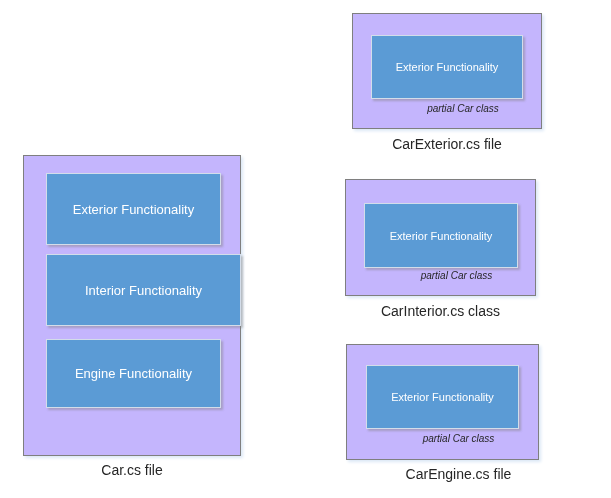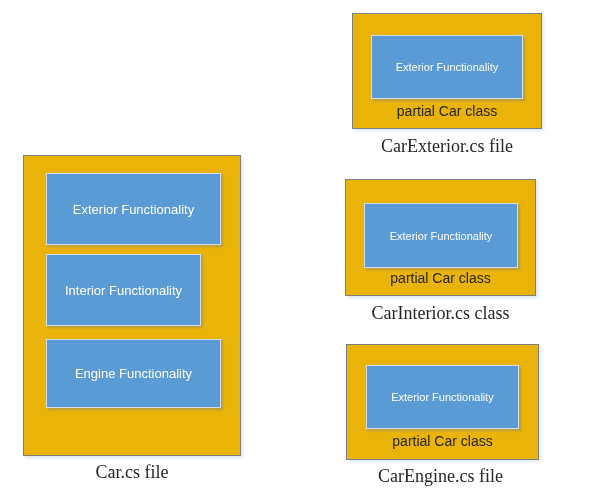--- a/index.html
+++ b/index.html
@@ -18,65 +18,65 @@
     position: relative;
     width: 611px;
     height: 498px;
     background: #ffffff;
     overflow: hidden;
   }
 
   .group {
     position: absolute;
     border: 1px solid var(--outer-border);
-    background: #eab308;
+    background: #c4b5fd;
     box-shadow: 2px 2px 3px var(--outer-shadow);
   }
 
   .block {
     position: absolute;
     background: var(--box-fill);
     border: 1px solid var(--box-border);
     box-shadow: 2px 2px 2px rgba(128,128,128,0.45);
     color: var(--text-light);
     display: flex;
     align-items: center;
     justify-content: center;
     text-align: center;
   }
   .block.lg { font-size: 13px; }
   .block.sm { font-size: 11px; }
 
   .class-label {
     position: absolute;
-    left: 0;
+    left: 16px;
     width: 100%;
     text-align: center;
     color: var(--text-dark);
-    font-size: 14px;
+    font-size: 10px;
+    font-style: italic;
   }
 
   .file-label {
     position: absolute;
     text-align: center;
     color: var(--text-dark);
-    font-size: 18px;
-    font-family: Liberation Serif, serif;
+    font-size: 14px;
   }
 </style>
 </head>
 <body>
 
 <div class="canvas">
 
   <div class="group" style="left:23px; top:155px; width:218px; height:301px;">
     <div class="block lg" style="left:22px; top:17px; width:175px; height:72px;">
       <span>Exterior Functionality</span>
     </div>
-    <div class="block lg" style="left:22px; top:98px; width:155px; height:72px;">
+    <div class="block lg" style="left:22px; top:98px; width:195px; height:72px;">
       <span>Interior Functionality</span>
     </div>
     <div class="block lg" style="left:22px; top:183px; width:175px; height:69px;">
       <span>Engine Functionality</span>
     </div>
   </div>
   <div class="file-label" style="left:23px; top:462px; width:218px;">Car.cs file</div>
 
   <div class="group" style="left:352px; top:13px; width:190px; height:116px;">
     <div class="block sm" style="left:18px; top:21px; width:152px; height:64px;">
@@ -93,15 +93,15 @@
     <div class="class-label" style="top:90px;">partial Car class</div>
   </div>
   <div class="file-label" style="left:345px; top:303px; width:191px;">CarInterior.cs class</div>
 
   <div class="group" style="left:346px; top:344px; width:193px; height:116px;">
     <div class="block sm" style="left:19px; top:20px; width:153px; height:64px;">
       <span>Exterior Functionality</span>
     </div>
     <div class="class-label" style="top:88px;">partial Car class</div>
   </div>
-  <div class="file-label" style="left:344px; top:466px; width:193px;">CarEngine.cs file</div>
+  <div class="file-label" style="left:362px; top:466px; width:193px;">CarEngine.cs file</div>
 
 </div>
 
 </body></html>

